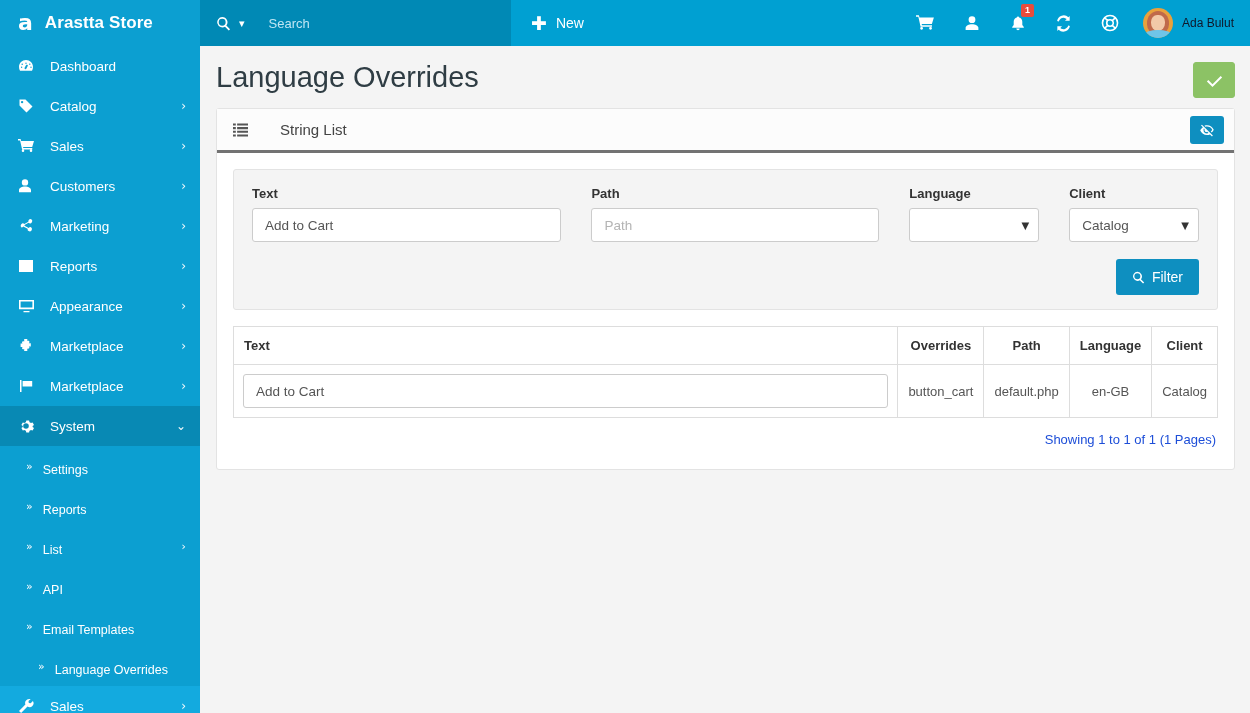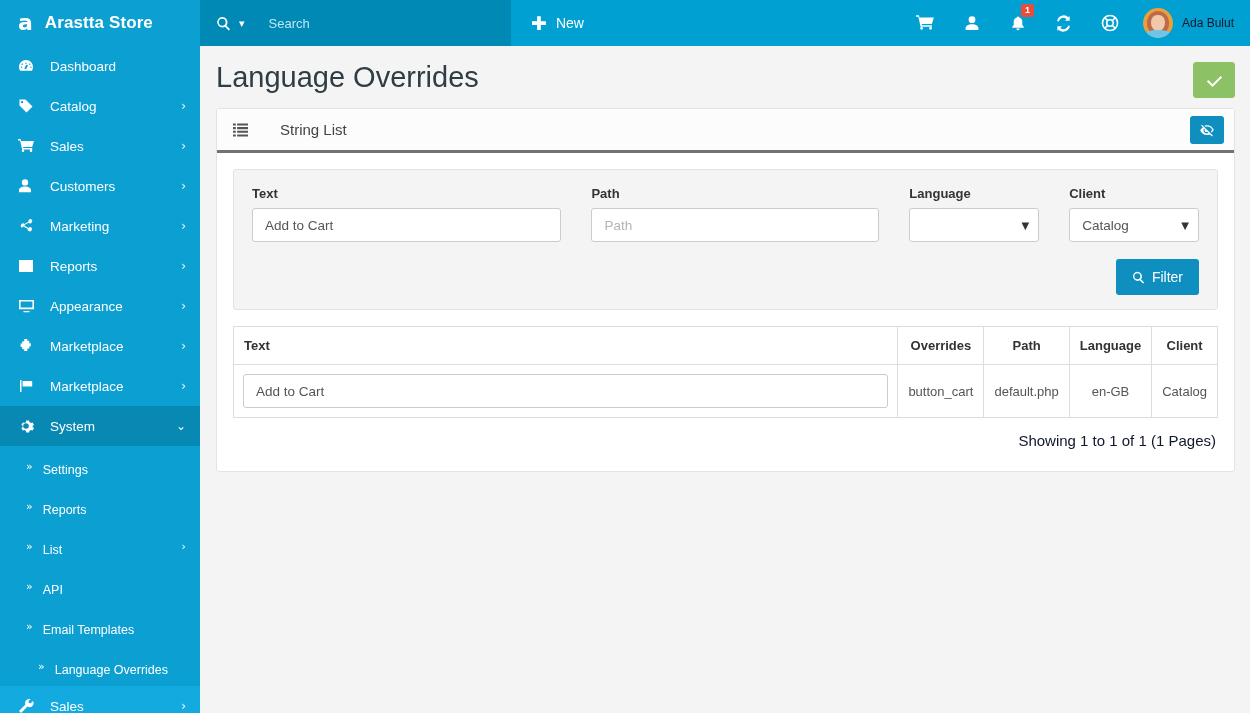--- a/index.html
+++ b/index.html
@@ -283,21 +283,21 @@
   table.grid td.cell-text { padding: 9px; }
   .row-input {
     width: 100%; height: 34px;
     border: 1px solid #ccc; border-radius: 3px;
     padding: 0 12px; font-size: 13.5px; color: #555;
     font-family: "Liberation Sans", sans-serif;
     outline: none; background: #fff;
   }
   .pager {
     text-align: right;
-    font-size: 15px; color: #0f172a;
+    font-size: 13px; color: #1d4ed8;
     padding: 14px 2px 6px 0;
   }
 </style>
 </head>
 <body>
 
 <div id="sidebar">
 
   <div class="brand">
     <span class="logo">a</span>

